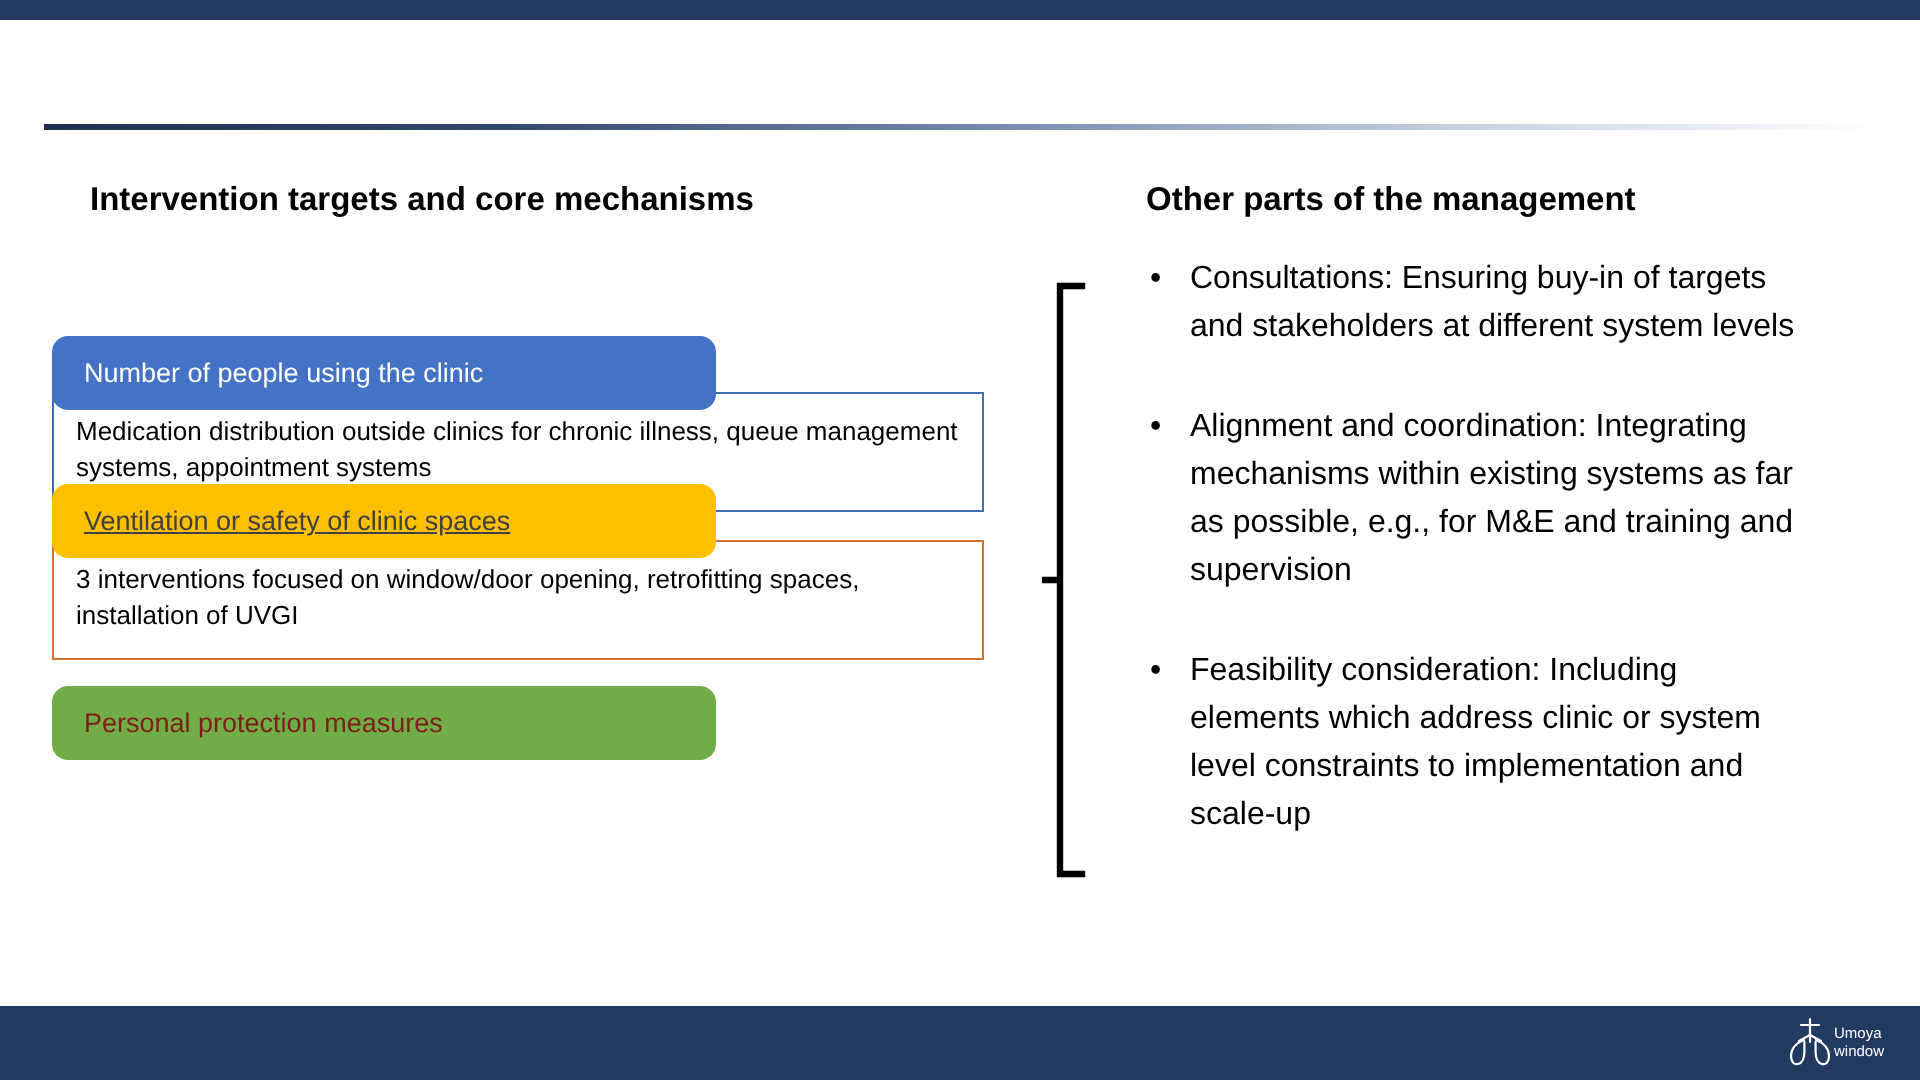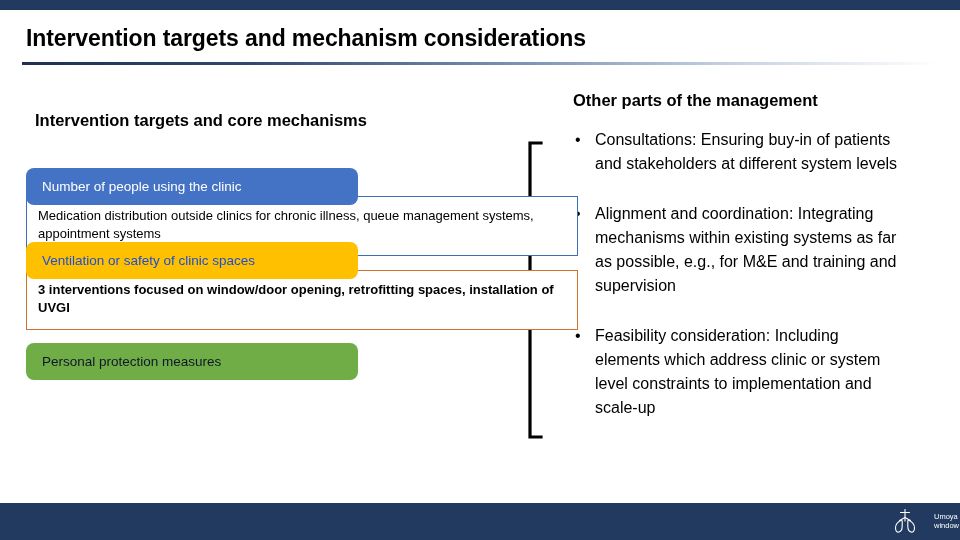--- a/index.html
+++ b/index.html
@@ -48,21 +48,21 @@
     background: linear-gradient(to right, #1F3150 0%, #30496F 25%, #7E93B5 55%, #C8D2E2 78%, #F2F4F8 95%, #FFFFFF 100%);
   }
   
   .col-head {
     position: absolute;
     font-size: 16.5px;
     font-weight: bold;
     color: #000000;
     white-space: nowrap;
   }
-  .col-head-left  { left: 35px;  top: 91px; margin-top: 20px; }
+  .col-head-left  { left: 45px;  top: 91px; }
   .col-head-right { left: 573px; top: 91px; }
 
   
   .group {
     position: absolute;
     left: 26px;
     width: 474px;
   }
   .group-1 { top: 136px; margin-top: 32px; }
   .group-2 { top: 242px; }
@@ -76,38 +76,38 @@
     box-sizing: border-box;
     border-radius: 8px;
     display: flex;
     align-items: center;
     padding: 0 0 0 16px;
     font-size: 13.5px;
     font-weight: normal;
     white-space: nowrap;
   }
   .pill-blue   { background: #4472C4; color: #FFFFFF; }
-  .pill-amber  { background: #FFC000; color: #1d4ed8; }
-  .pill-green  { background: #70AD47; color: #0f172a; }
+  .pill-amber  { background: #FFC000; color: #404040; text-decoration: underline; }
+  .pill-green  { background: #70AD47; color: #7f1d1d; }
 
   .body-box {
     position: relative;
     z-index: 1;
     margin-top: -9px;
-    width: 552px;
+    width: 466px;
     box-sizing: border-box;
     background: #FFFFFF;
     border: 1.4px solid #4472C4;
     padding: 10px 12px 11px 11px;
     font-size: 13px;
     line-height: 1.42;
     color: #000000;
   }
   .box-blue  { border-color: #3D6FB6; }
-  .box-amber { border-color: #D2722A; font-weight: bold; }
+  .box-amber { border-color: #D2722A; }
   .box-green { border-color: #5E9B3A; }
 
   
   .bracket {
     position: absolute;
     left: 519px;
     top: 140px;
     width: 34px;
     height: 300px;
   }
@@ -136,38 +136,37 @@
   }
   
   .logo {
     position: absolute;
     left: 893px;
     top: 505px;
     width: 60px;
     height: 32px;
     display: flex;
     align-items: center;
-    gap: 17px;
+    gap: 0;
   }
   .logo-mark { width: 24px; height: 26px; flex: 0 0 auto; }
   .logo-text {
     color: #FFFFFF;
     font-size: 7.5px;
     line-height: 1.22;
     white-space: nowrap;
   }
 </style>
 </head>
 <body>
 
 <div class="slide">
 
   <div class="band-top"></div>
 
-  <div class="title">Intervention targets and mechanism considerations</div>
   <div class="title-rule"></div>
 
   <div class="col-head col-head-left">Intervention targets and core mechanisms</div>
   <div class="col-head col-head-right">Other parts of the management</div>
 
   <div class="group group-1">
     <div class="pill pill-blue">Number of people using the clinic</div>
     <div class="body-box box-blue">Medication distribution outside clinics for chronic illness, queue management systems, appointment systems</div>
   </div>
 
@@ -182,21 +181,21 @@
 
   <div class="bracket">
     <svg width="34" height="300" viewBox="0 0 34 300" xmlns="http://www.w3.org/2000/svg">
       <path d="M22 3 L11 3 L11 150 L2 150 L11 150 L11 297 L22 297" fill="none" stroke="#000000" stroke-width="3.2" stroke-linecap="square" stroke-linejoin="miter"></path>
     </svg>
   </div>
 
   <div class="bullets">
     <div class="bullet">
       <span class="dot">•</span>
-      <span>Consultations: Ensuring buy-in of patients and stakeholders at different system levels</span>
+      <span>Consultations: Ensuring buy-in of targets and stakeholders at different system levels</span>
     </div>
     <div class="bullet">
       <span class="dot">•</span>
       <span>Alignment and coordination: Integrating mechanisms within existing systems as far as possible, e.g., for M&amp;E and training and supervision</span>
     </div>
     <div class="bullet">
       <span class="dot">•</span>
       <span>Feasibility consideration: Including elements which address clinic or system level constraints to implementation and scale-up</span>
     </div>
   </div>

